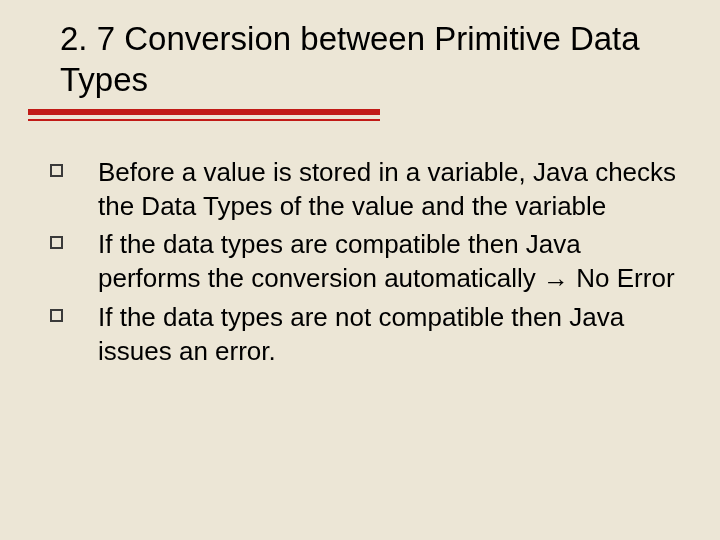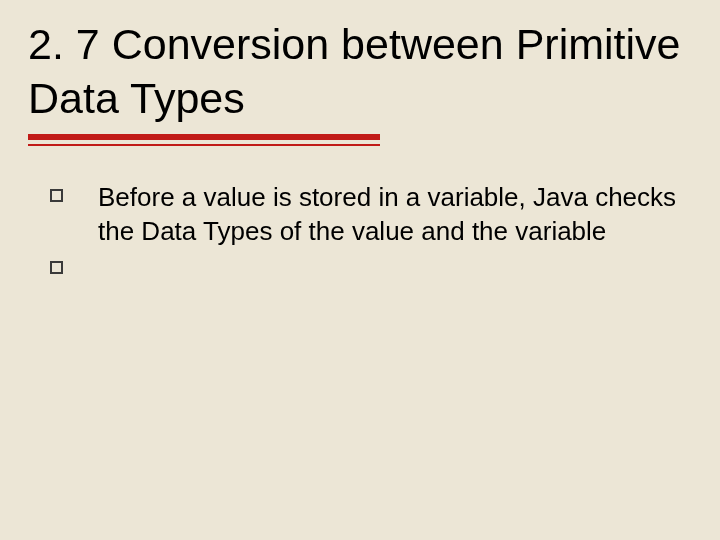--- a/index.html
+++ b/index.html
@@ -4,24 +4,25 @@
 <style>
   * { margin: 0; padding: 0; box-sizing: border-box; }
   html, body { width: 720px; height: 540px; }
   body {
     background: #ece6d6;
     font-family: Verdana, Geneva, sans-serif;
     padding: 18px 32px 18px 28px;
     color: #000;
   }
   .title {
-    font-size: 43px;
+    font-size: 33px;
     line-height: 1.25;
     font-weight: 400;
     margin-bottom: 8px;
+    margin-left: 32px;
   }
   .underline {
     width: 352px;
     height: 12px;
     border-top: 6px solid #c11b17;
     border-bottom: 2px solid #c11b17;
     margin-bottom: 34px;
   }
   .bullets {
     list-style: none;
@@ -50,14 +51,19 @@
 <h1 class="title">2. 7 Conversion between Primitive Data Types</h1>
 <div class="underline"></div>
 
 <ul class="bullets">
   <li>
     <span class="bullet-marker"></span>
     <span>Before a value is stored in a variable, Java checks the Data Types of the value and the variable</span>
   </li>
   <li>
     <span class="bullet-marker"></span>
+    <span>If the data types are compatible then Java performs the conversion automatically → No Error</span>
+  </li>
+  <li>
+    <span class="bullet-marker"></span>
+    <span>If the data types are not compatible then Java issues an error.</span>
   </li>
 </ul>
 
 </body></html>

